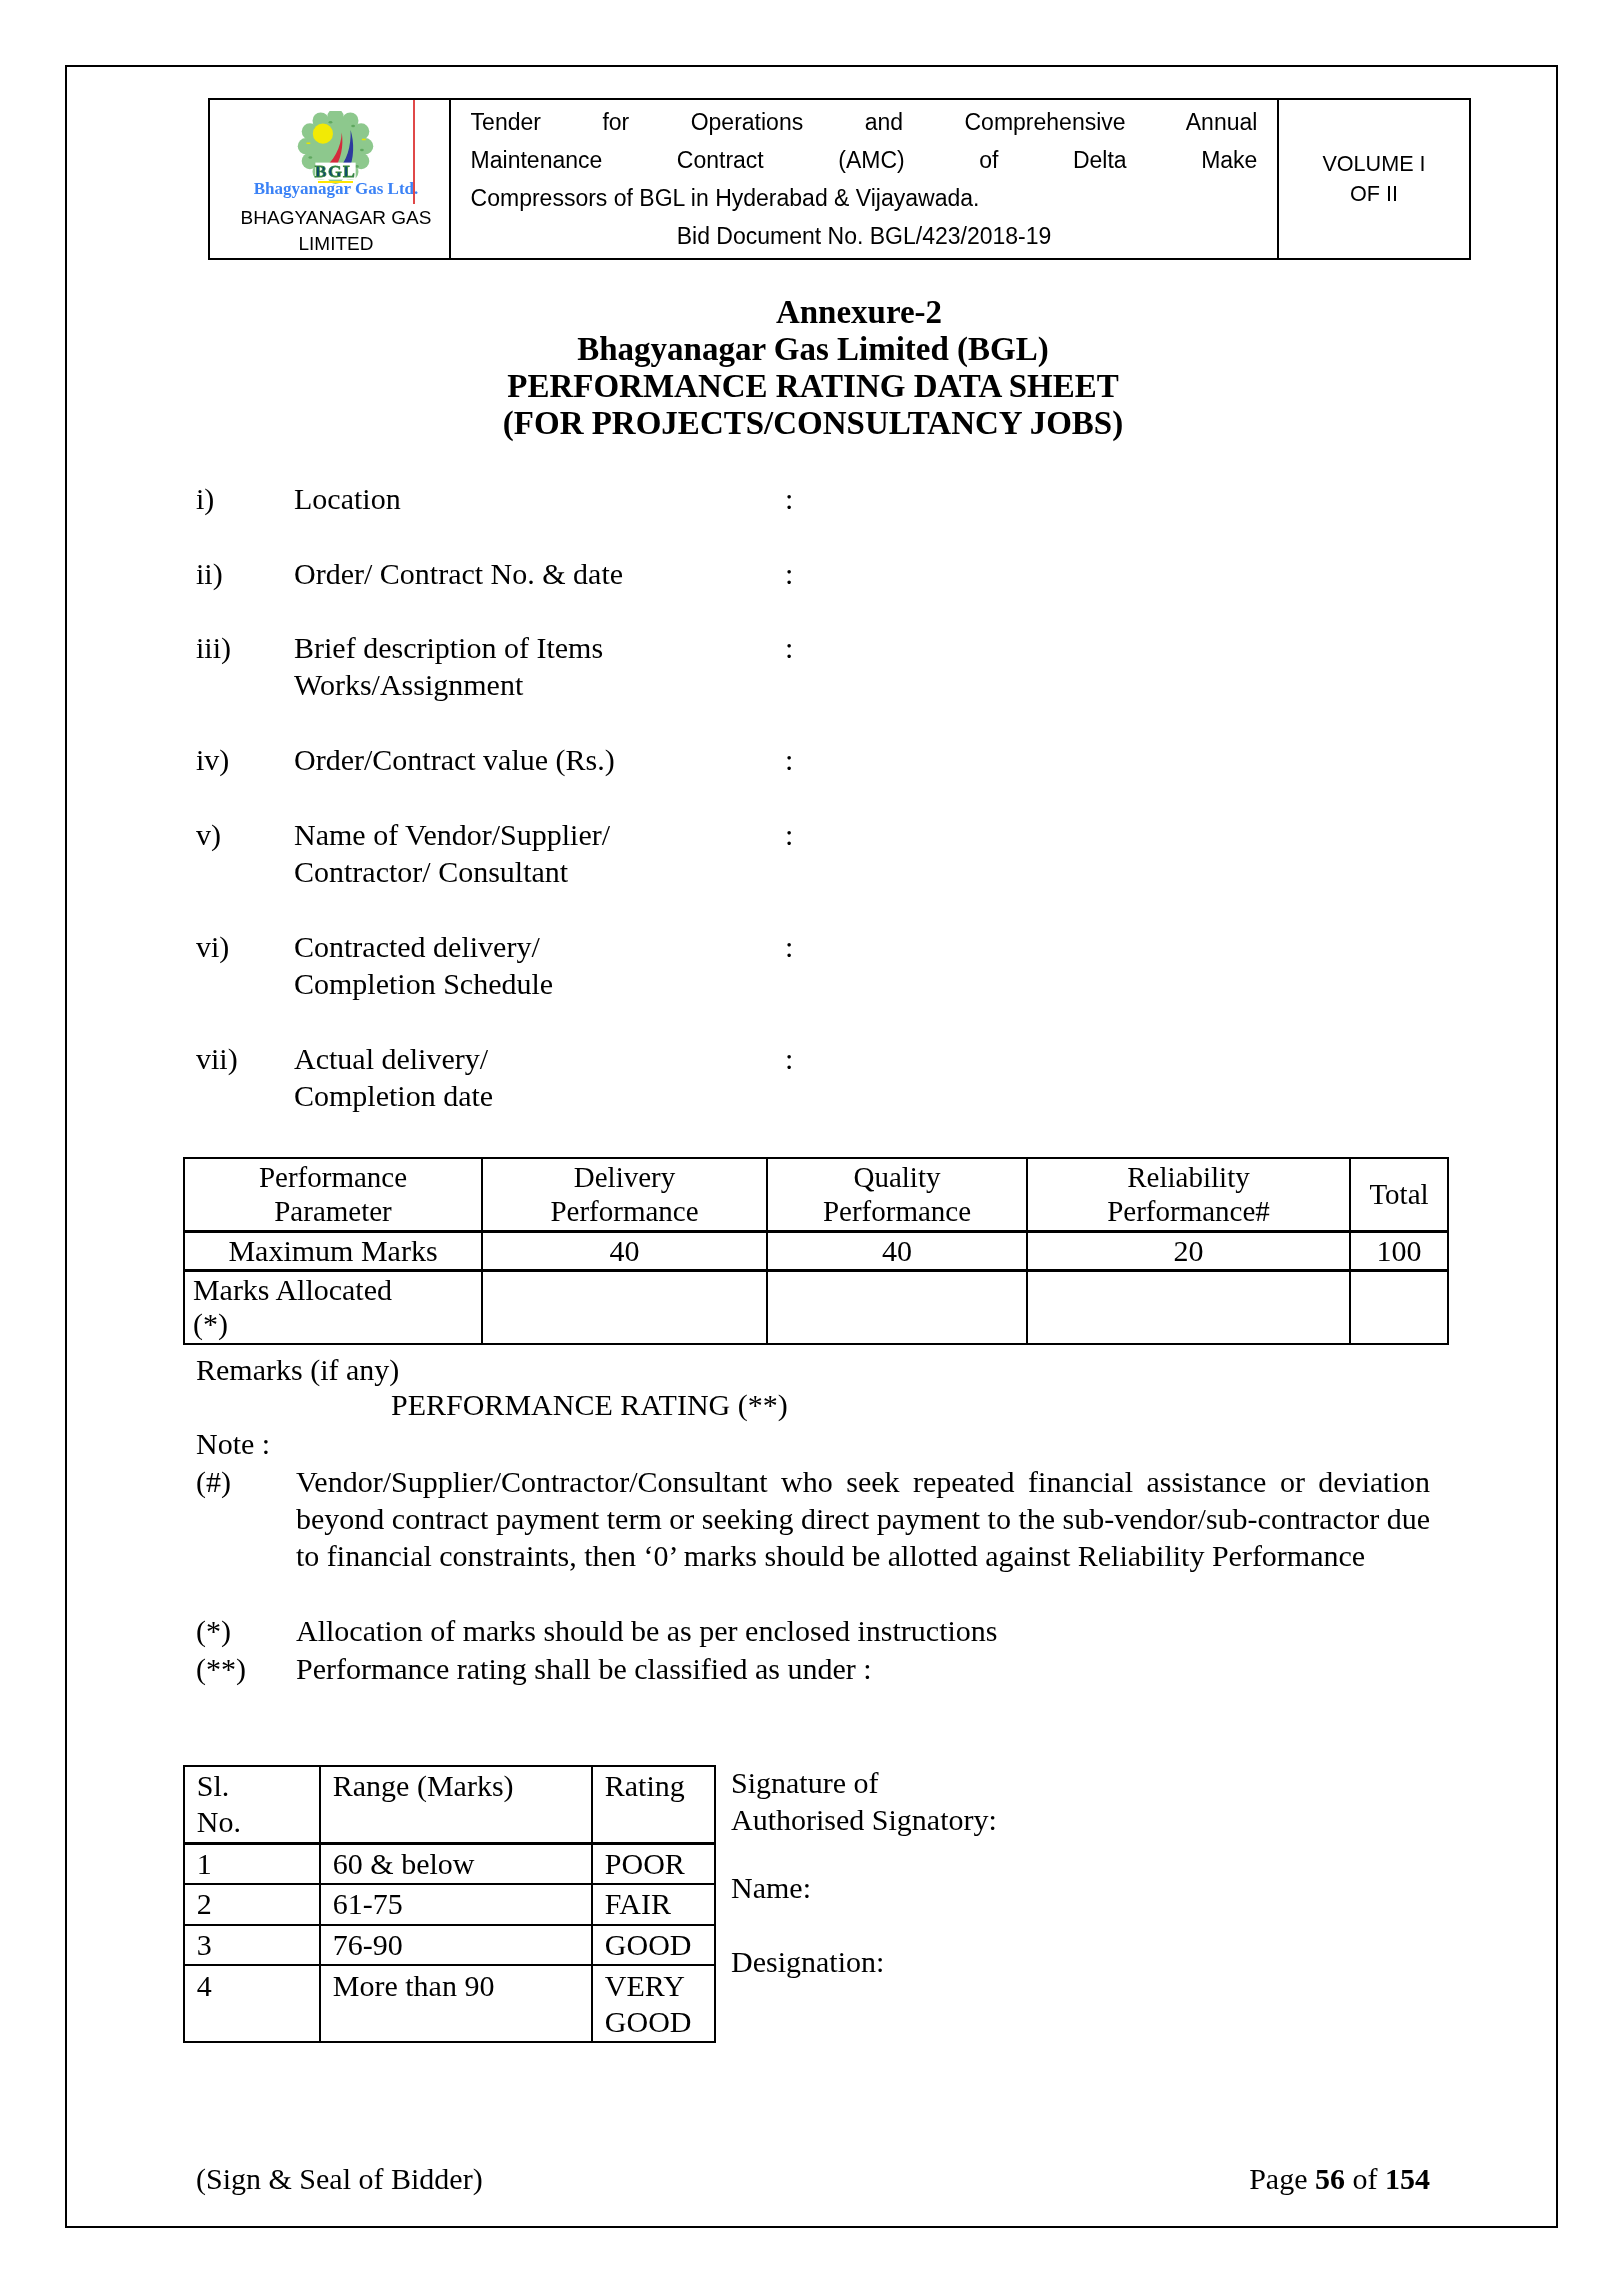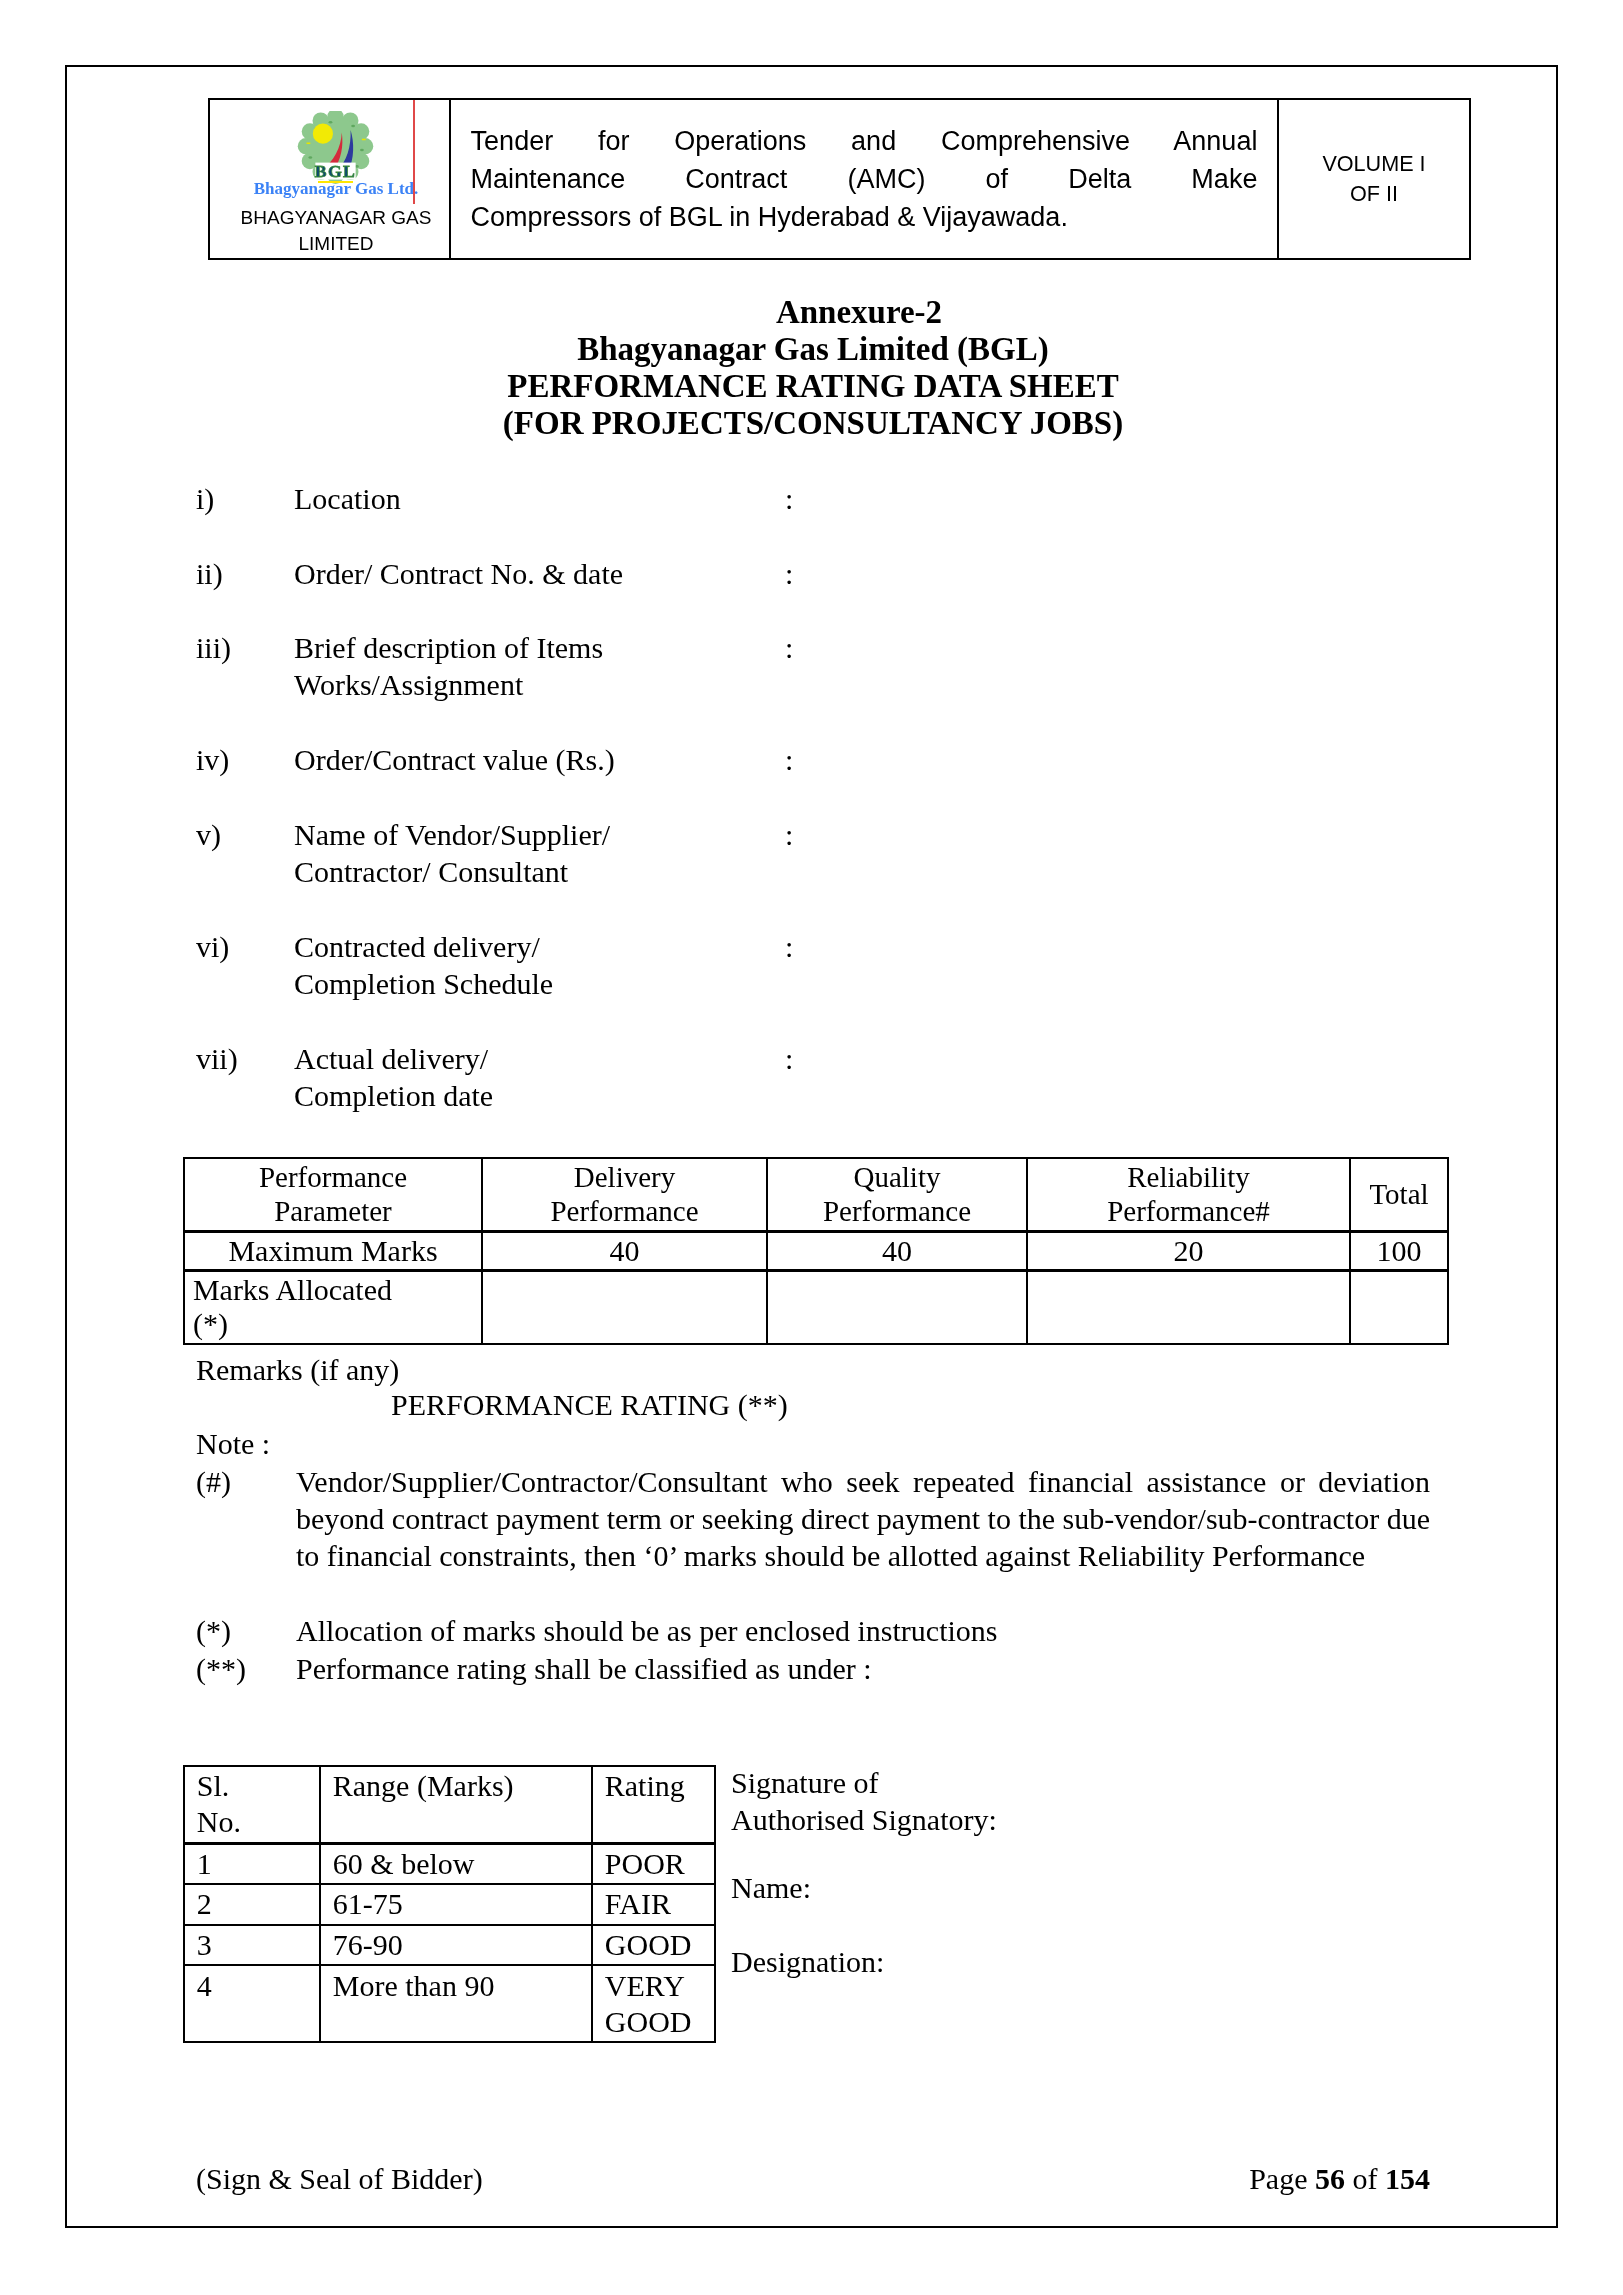--- a/index.html
+++ b/index.html
@@ -9,21 +9,21 @@
         border:2.6px solid #000;box-sizing:border-box;}
 
   
   .hdr-table{position:absolute;left:208px;top:98px;width:1264px;height:162px;
         display:flex;box-sizing:border-box;}
   .hdr-cell{border:2.6px solid #000;box-sizing:border-box;position:relative;background:#fff;}
   .logo-cell{width:243px;}
   .title-cell{width:826px;border-left:none;border-right:none;
         display:flex;flex-direction:column;justify-content:center;
         padding:0 19.6px;box-sizing:border-box;
-        font-family:"Liberation Sans",sans-serif;font-size:27px;line-height:38px;}
+        font-family:"Liberation Sans",sans-serif;font-size:23px;line-height:38px;}
   .title-just{text-align:justify;text-align-last:justify;}
   .title-left{text-align:left;}
   .title-center{text-align:center;}
   .vol-cell{width:194px;display:flex;flex-direction:column;justify-content:center;
         text-align:center;font-family:"Liberation Sans",sans-serif;
         font-size:21.6px;line-height:30px;}
   .logo-svg{position:absolute;left:81px;top:10.5px;}
   .bgl-acronym{position:absolute;left:81px;top:63px;width:89px;text-align:center;
         font-family:"Liberation Serif",serif;font-weight:bold;font-size:17.7px;line-height:17.7px;
         color:#0c4a6e;-webkit-text-stroke:0.8px #3a8a3a;letter-spacing:1.3px;}
@@ -124,20 +124,21 @@
       <div class="logo-company">
         <div>BHAGYANAGAR GAS</div>
         <div>LIMITED</div>
       </div>
       <div class="red-line"></div>
     </div>
     <div class="hdr-cell title-cell">
       <div class="title-just">Tender for Operations and Comprehensive Annual</div>
       <div class="title-just">Maintenance Contract (AMC) of Delta Make</div>
       <div class="title-left">Compressors of BGL in Hyderabad &amp; Vijayawada.</div>
+      <div class="title-center">Bid Document No. BGL/423/2018-19</div>
     </div>
     <div class="hdr-cell vol-cell">
       <div>VOLUME I</div>
       <div>OF II</div>
     </div>
   </div>
 
   <div class="headings">
     <div class="indent-annex">Annexure-2</div>
     <div>Bhagyanagar Gas Limited (BGL)</div>

